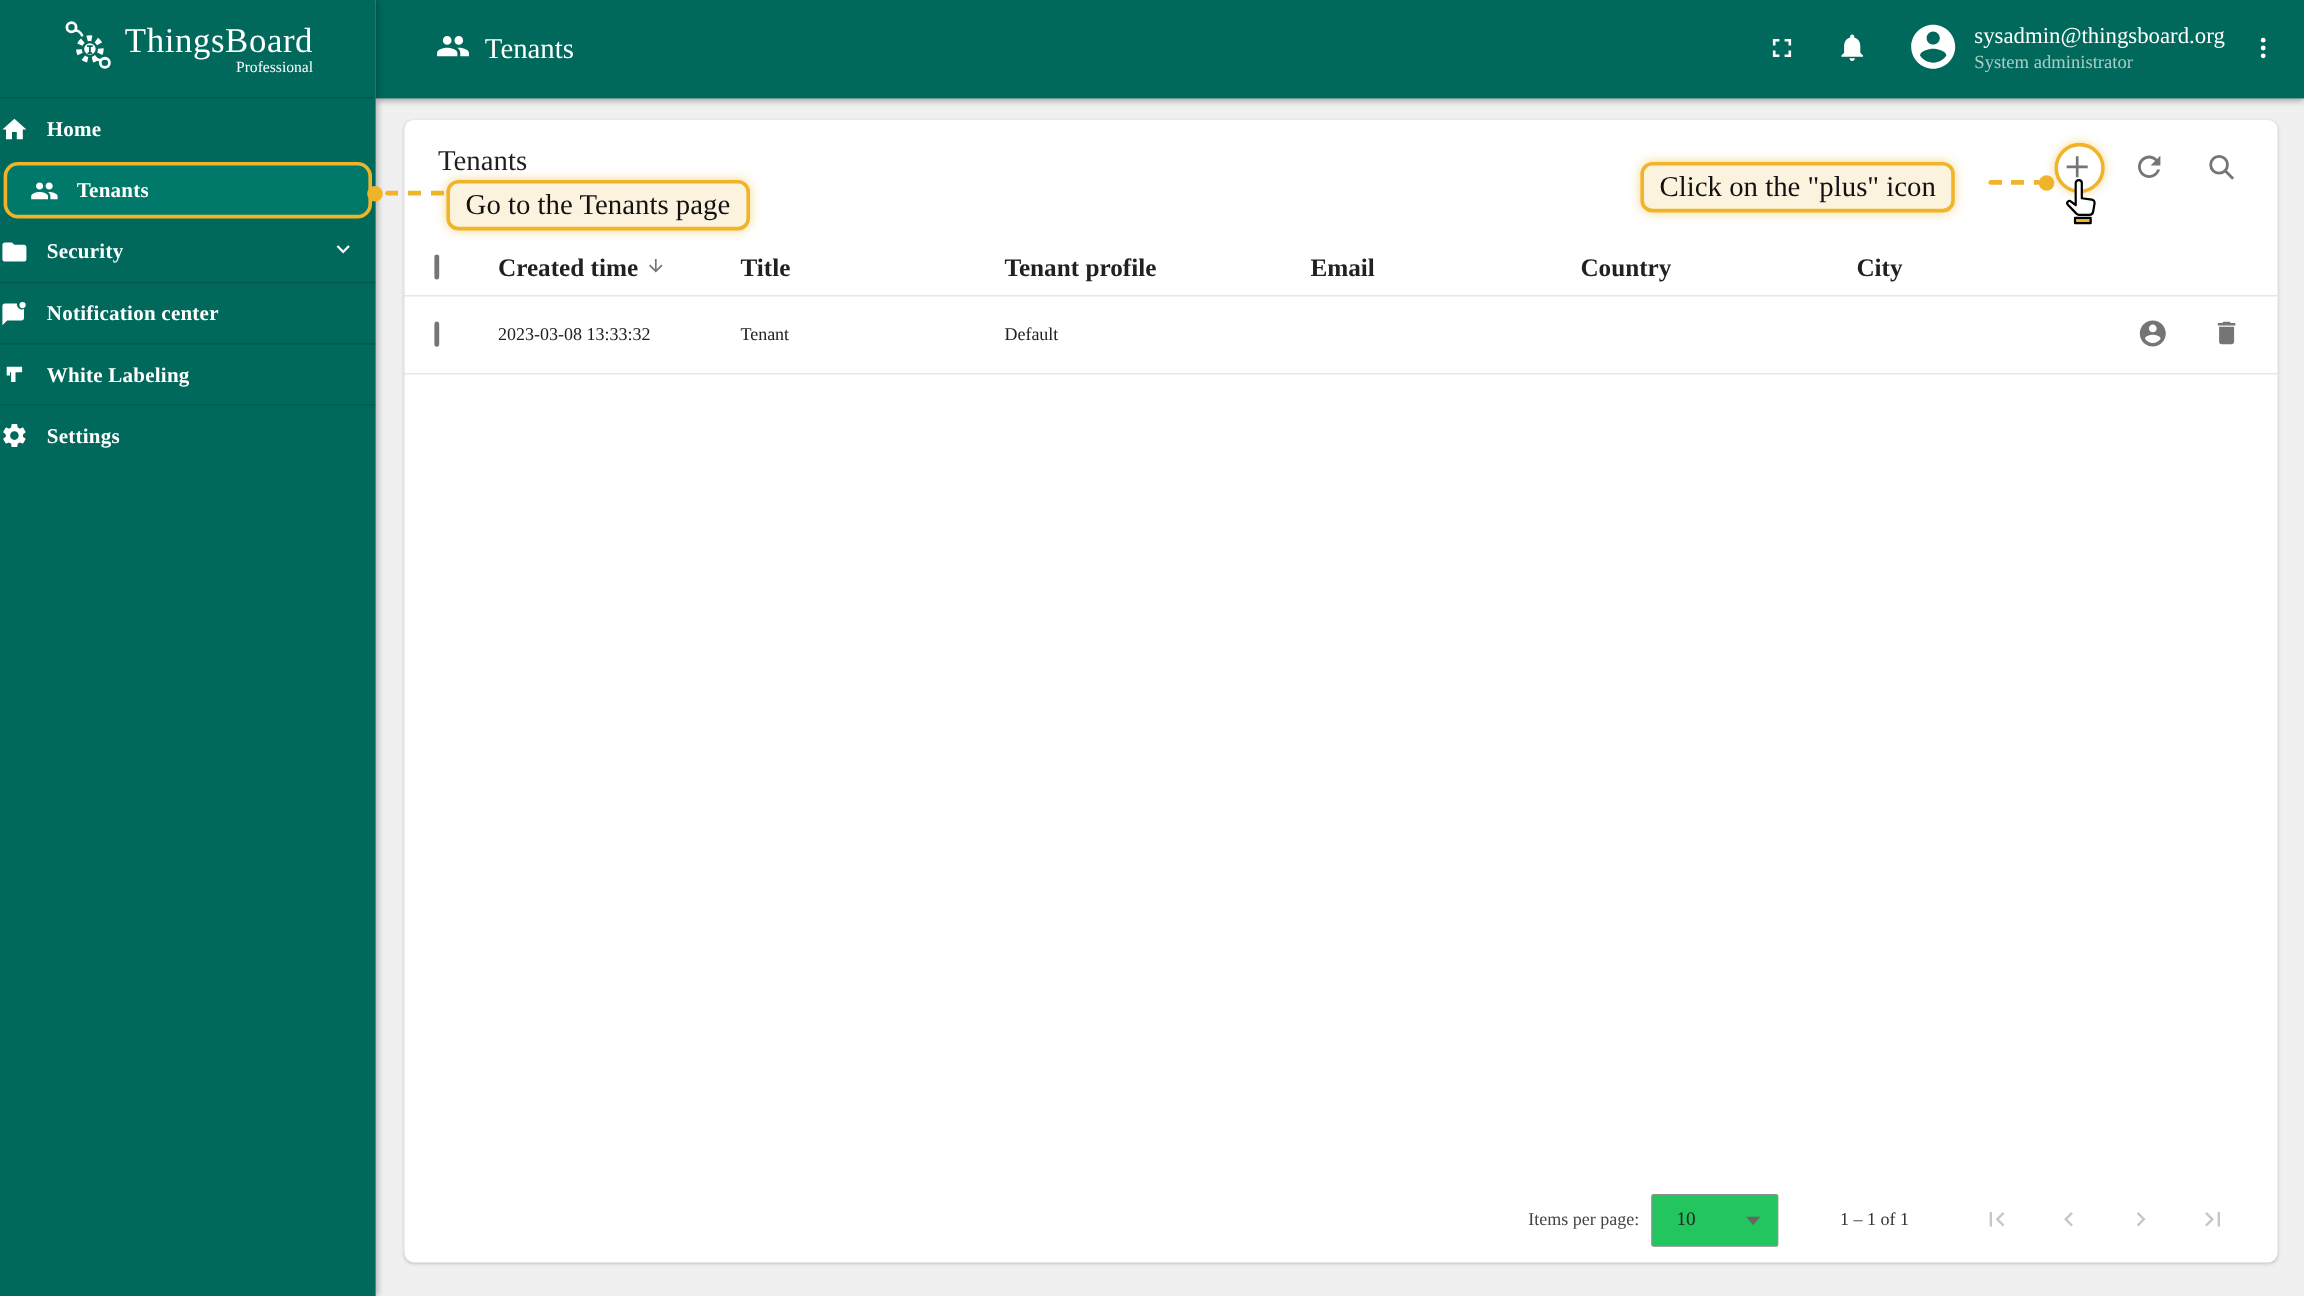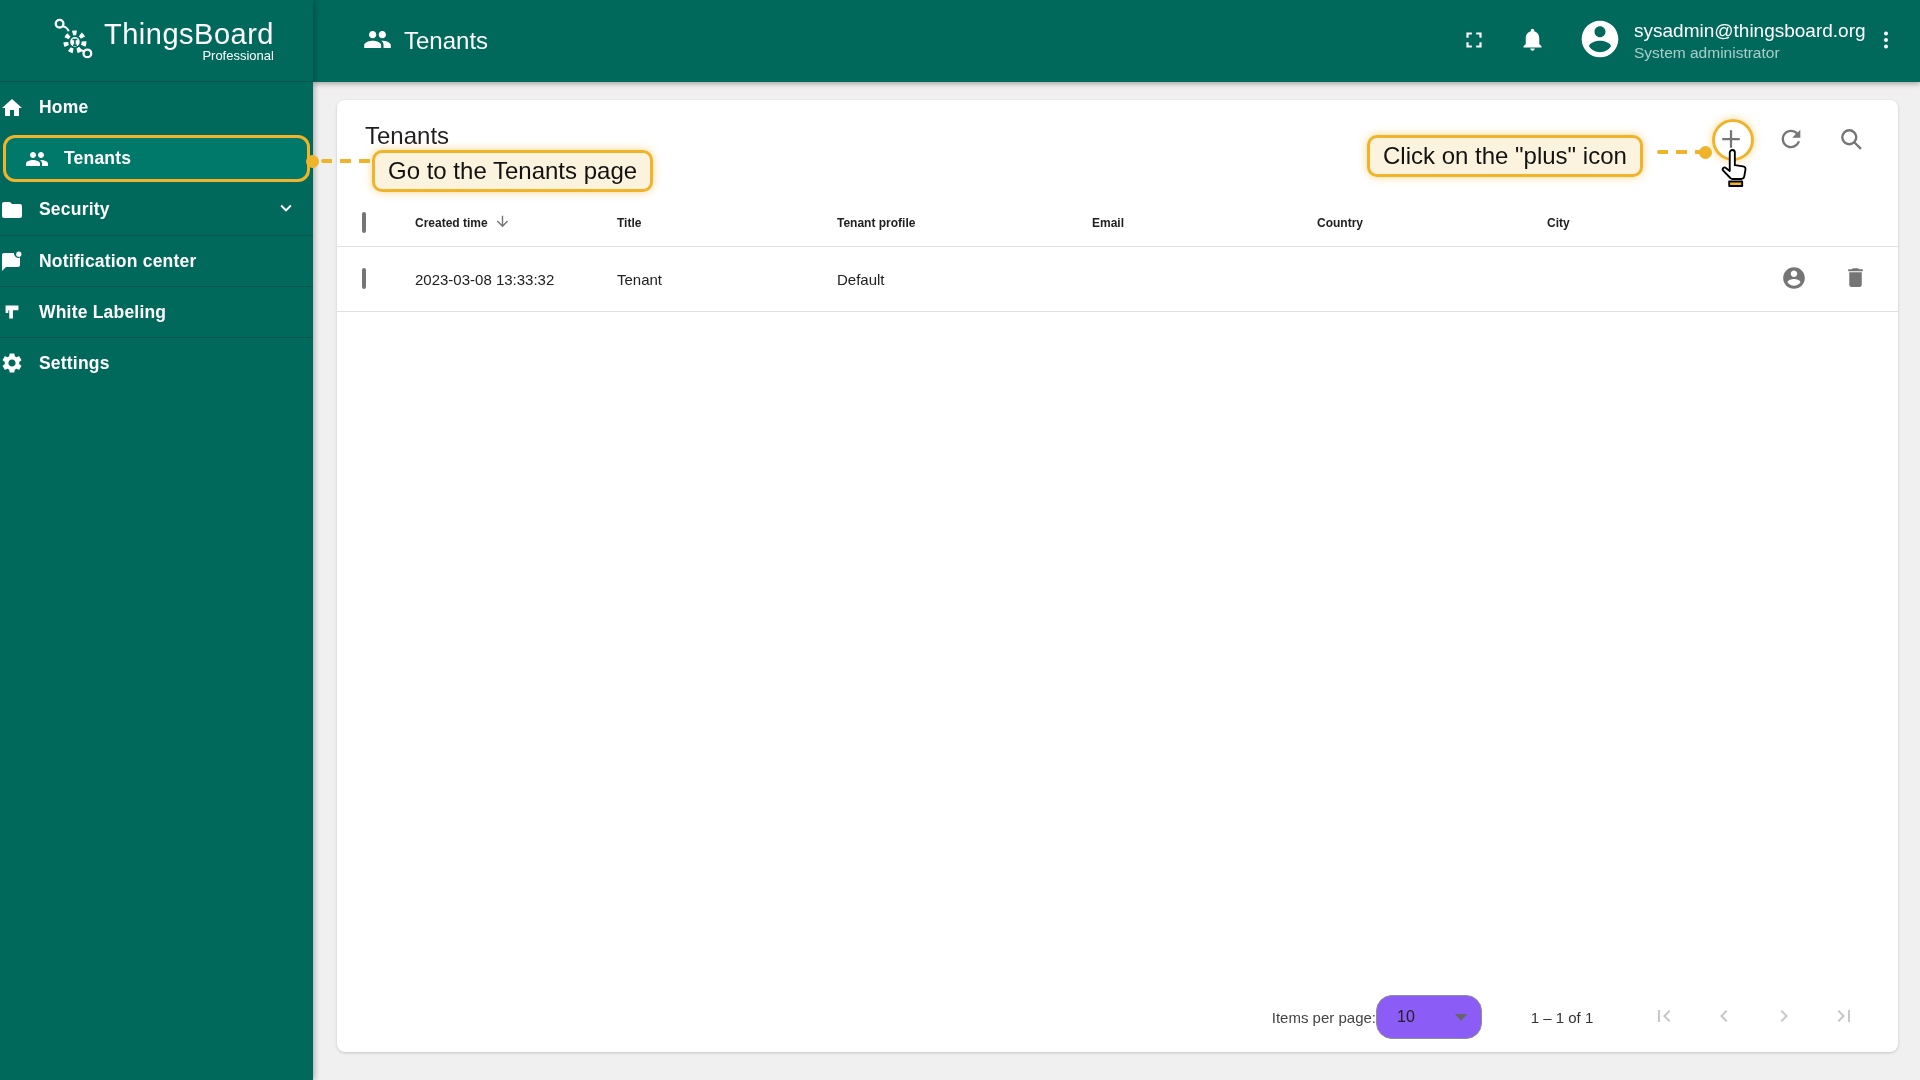--- a/index.html
+++ b/index.html
@@ -1,18 +1,18 @@
 <!DOCTYPE html>
 <html><head>
 <meta charset="utf-8">
 <style>
   * { margin:0; padding:0; box-sizing:border-box; }
   html,body { width:1920px; height:1080px; overflow:hidden; }
   body { font-family:"Liberation Sans", sans-serif; background:#f0f0f0; position:relative; }
-  .screen { position:absolute; inset:0; width:1920px; height:916px; }
+  .screen { position:absolute; inset:0; width:1920px; height:916px;font-family:Liberation Serif, serif; }
 
   
   .sidebar { position:absolute; left:0; top:0; width:313px; height:1080px;
              background:#00695c; z-index:30; box-shadow:2px 0 5px rgba(0,0,0,.25); }
   .brand { height:82px; display:flex; align-items:center; padding:0 18px 0 50px;
            border-bottom:1px solid rgba(0,0,0,.18); cursor:pointer; }
   .brand-icon { flex:0 0 auto; margin-right:8px; }
   .brand-text { display:flex; flex-direction:column; align-items:flex-end; }
   .brand-name { color:#fff; font-size:29px; font-weight:400; letter-spacing:.5px; line-height:32px; }
   .brand-sub  { color:#fff; font-size:13px; font-weight:400; margin-top:-2px; }
@@ -52,33 +52,33 @@
   .card-actions { position:absolute; top:22px; right:29px; display:flex; gap:24px; }
   .card-actions .icon-btn { width:36px; height:36px; color:#757575; }
 
   .thead, .trow {
     position:absolute; left:0; width:100%; padding:0 16px 0 25px;
     display:grid; grid-template-columns:53px 202px 220px 255px 225px 230px 1fr 140px;
     align-items:center;
   }
   .thead { top:100px; height:47px; border-bottom:1px solid #e0e0e0; }
   .trow  { top:147px; height:65px; border-bottom:1px solid #e0e0e0; cursor:pointer; }
-  .th { font-size:12px; font-weight:700; color:#212121; display:flex; align-items:center; gap:6px; cursor:pointer; }
+  .th { font-size:21px; font-weight:700; color:#212121; display:flex; align-items:center; gap:6px; cursor:pointer; }
   .td { font-size:15px; font-weight:400; color:#212121; }
   .checkbox { width:20px; height:20px; border:2px solid #757575; border-radius:3px;
               background:#fff; cursor:pointer; }
   .row-actions { display:flex; justify-content:flex-end; gap:36px; padding-right:14px; color:#757575; }
 
   
   .paginator { position:absolute; right:0; bottom:0; height:70px; display:flex; align-items:center;
                padding-right:42px; color:#3c3c3c; }
   .ipp-label { font-size:15px; color:#444; }
-  .ipp-select { width:106px; height:44px; border:1px solid #8f8f8f; border-radius:16px;
+  .ipp-select { margin-left:10px; width:106px; height:44px; border:1px solid #8f8f8f; border-radius:2px;
                 display:flex; align-items:center; padding:0 14px 0 20px; cursor:pointer;
-                justify-content:space-between; background:#8b5cf6; }
+                justify-content:space-between; background:#22c55e; }
   .ipp-value { font-size:16px; color:#222; }
   .select-caret { width:0; height:0; border-left:6px solid transparent; border-right:6px solid transparent;
                   border-top:7px solid #666; }
   .range-label { margin-left:44px; font-size:15px; color:#333; width:72px; text-align:center; }
   .pagenav { display:flex; gap:36px; margin-left:54px; color:#c7c7c7; }
   .pagenav .icon-btn { width:24px; height:24px; color:#c7c7c7; cursor:default; }
 
   
   .callout { position:absolute; z-index:40; background:#fcf3de; border:3px solid #f0b42a; border-radius:10px;
              color:#121212; font-size:24px; line-height:32px; padding:2px 13px; white-space:nowrap;

